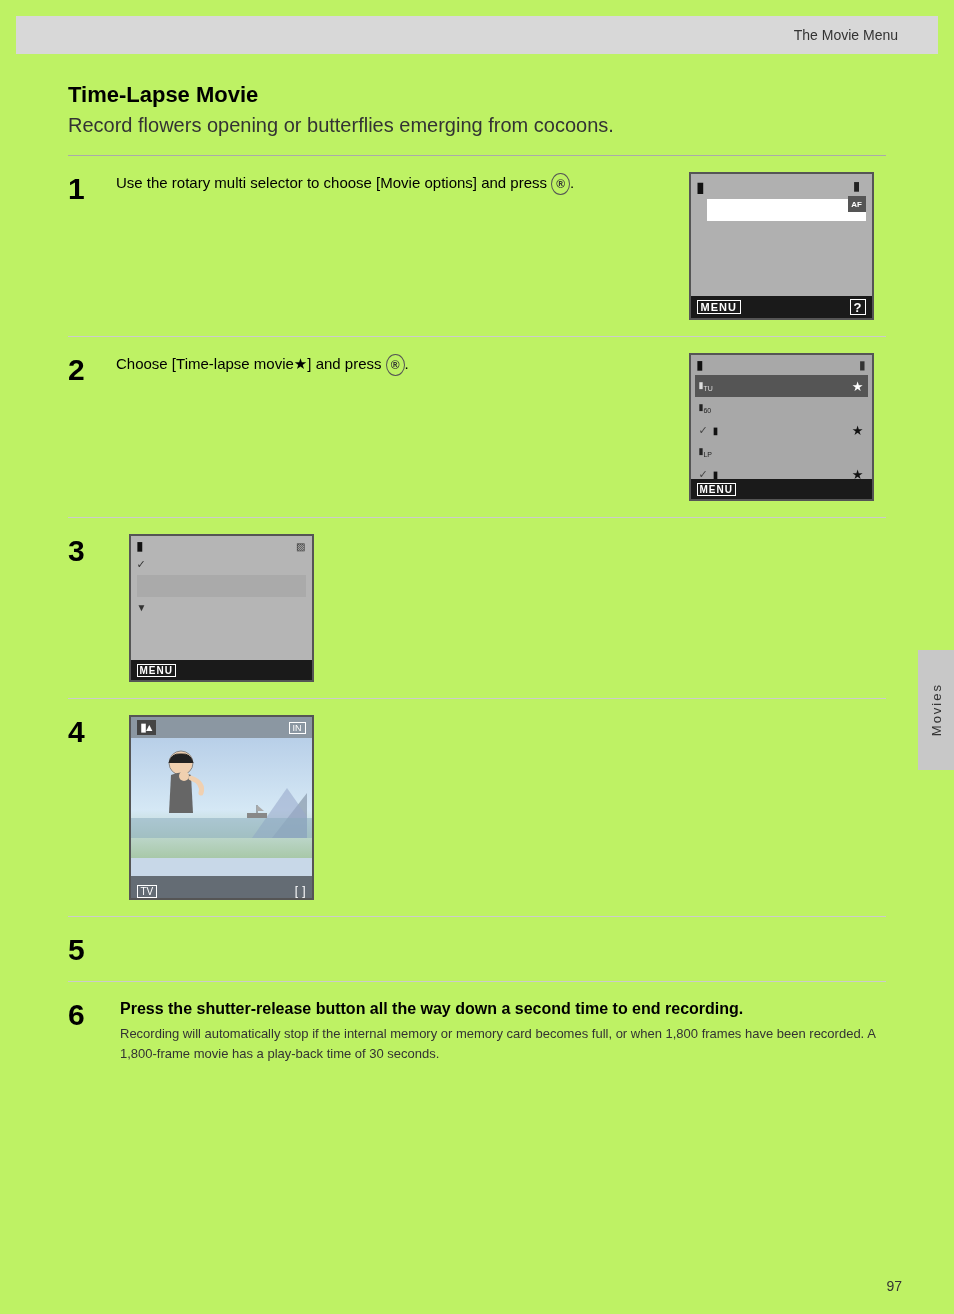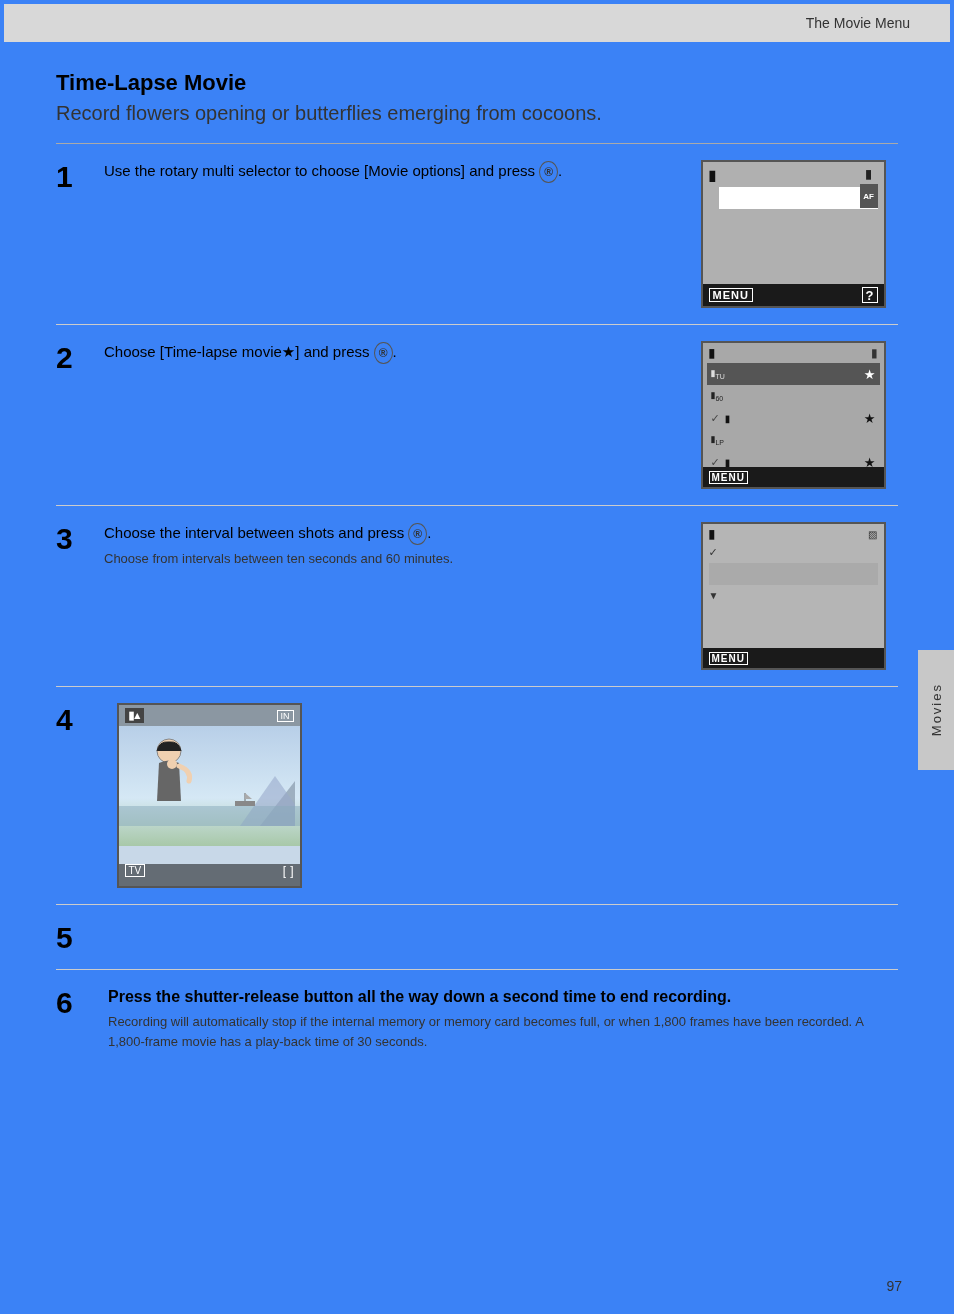--- a/index.html
+++ b/index.html
@@ -6,23 +6,23 @@
     body {
       font-family: 'Arial', sans-serif;
       background: #f0f0f0;
       width: 954px;
       min-height: 1314px;
       position: relative;
     }
     .page {
       width: 954px;
       min-height: 1314px;
-      background: #3b82f6;
+      background: #bef264;
       position: relative;
-      padding: 4px;
+      padding: 16px;
     }
     .header-bar {
       background: #d8d8d8;
       height: 38px;
       display: flex;
       align-items: center;
       justify-content: flex-end;
       padding-right: 40px;
     }
     .header-title {
@@ -245,21 +245,21 @@
       background: rgba(0,0,0,0.3);
     }
     .s4-bottom-bar {
       position: absolute;
       bottom: 0;
       left: 0;
       right: 0;
       height: 22px;
       background: rgba(0,0,0,0.5);
       display: flex;
-      align-items: flex-start;
+      align-items: flex-end;
       justify-content: space-between;
       padding: 0 6px;
     }
     .s4-bottom-text {
       font-size: 10px;
       color: #fff;
       border: 1px solid #fff;
       padding: 0 3px;
     }
     .s4-bracket {
@@ -380,21 +380,21 @@
 
             <div style="display:flex;align-items:center;padding:5px 6px 2px 6px;">
               <span style="font-size:14px;font-weight:bold;color:#111;">▮</span>
             </div>
 
             <div style="background:#fff;height:22px;margin:2px 6px 2px 16px;display:flex;align-items:center;">
             </div>
 
             <div style="position:absolute;top:5px;right:6px;display:flex;flex-direction:column;align-items:center;gap:3px;">
               <span style="font-size:12px;font-weight:bold;color:#222;">▮</span>
-              <div style="width:18px;height:24px;background:#555;display:flex;align-items:center;justify-content:center;font-size:8px;color:#fff;font-weight:bold;">AF</div>
+              <div style="width:18px;height:16px;background:#555;display:flex;align-items:center;justify-content:center;font-size:8px;color:#fff;font-weight:bold;">AF</div>
             </div>
 
             <div class="s1-menu-bar">
               <span class="s1-menu-text">MENU</span>
               <span class="s1-q">?</span>
             </div>
           </div>
         </div>
       </div>
     </div>
@@ -456,26 +456,20 @@
             <div class="s2-menu-bar">
               <span class="s2-menu-text">MENU</span>
             </div>
           </div>
         </div>
       </div>
     </div>
 
     <div class="step">
       <div class="step-number">3</div>
-      <div class="step-content">
-        <div class="step-main">
-          Choose the interval between shots and press <span class="ok-button">®</span>.
-        </div>
-        <div class="step-sub">Choose from intervals between ten seconds and 60 minutes.</div>
-      </div>
       <div class="step-image">
         <div class="cam-screen cam-screen-3">
           <div class="s3-inner">
 
             <div class="s3-top-row">
               <span style="font-size:12px;font-weight:bold;color:#111;">▮</span>
               <span style="font-size:10px;color:#333;">▨</span>
             </div>
 
             <div style="display:flex;align-items:center;padding:2px 6px;">

